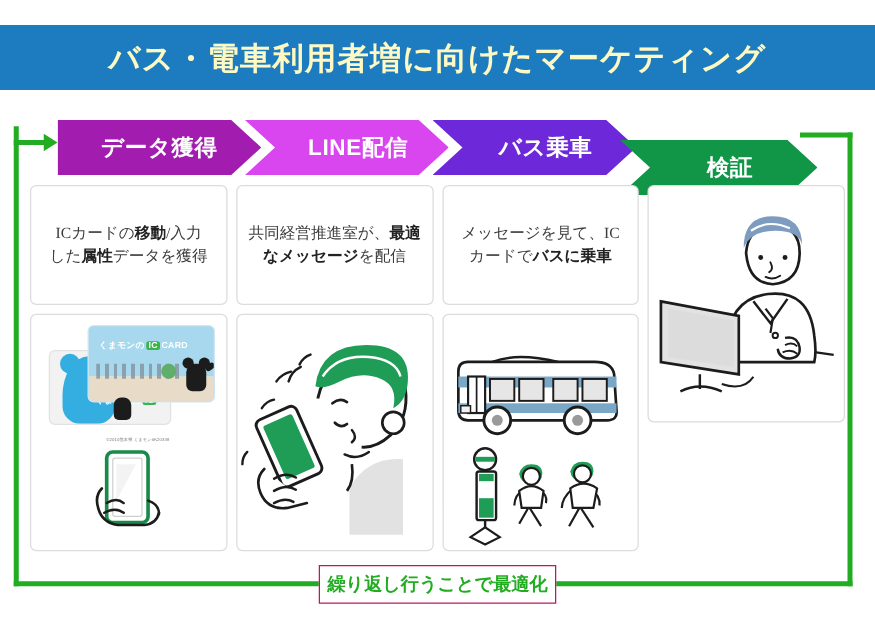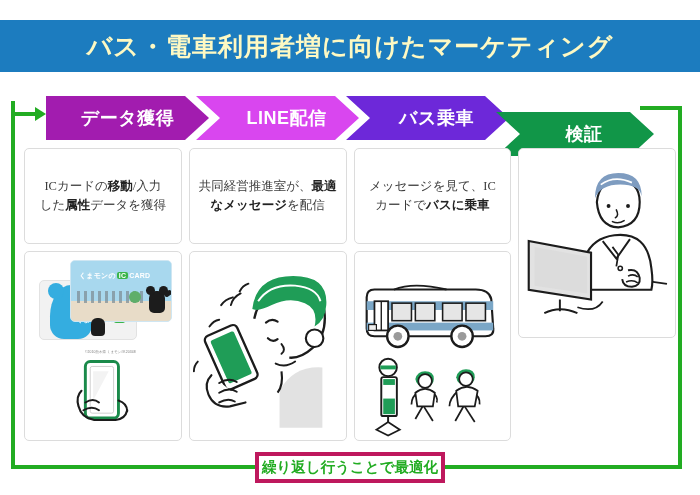--- a/index.html
+++ b/index.html
@@ -93,21 +93,21 @@
   .text-card b{font-weight:bold;color:#222;}
 
   .img-card{
     height:188px;border:1px solid #dcdcdc;border-radius:5px;background:#fff;
     position:relative;overflow:hidden;
   }
 
   
   .bottom-label{
     position:absolute;left:255px;top:452px;width:190px;height:31px;
-    border:4px solid #be185d;background:#ffffff;
+    border:1px solid #be185d;background:#ffffff;
     display:flex;align-items:center;justify-content:center;box-sizing:border-box;
   }
   .bottom-label span{
     color:#22ac22;font-size:14.5px;font-weight:bold;white-space:nowrap;
   }
 
   
   .card-back{
     position:absolute;left:14px;top:28px;width:96px;height:58px;
     background:#f2f2f2;border:1px solid #e2e2e2;border-radius:5px;

